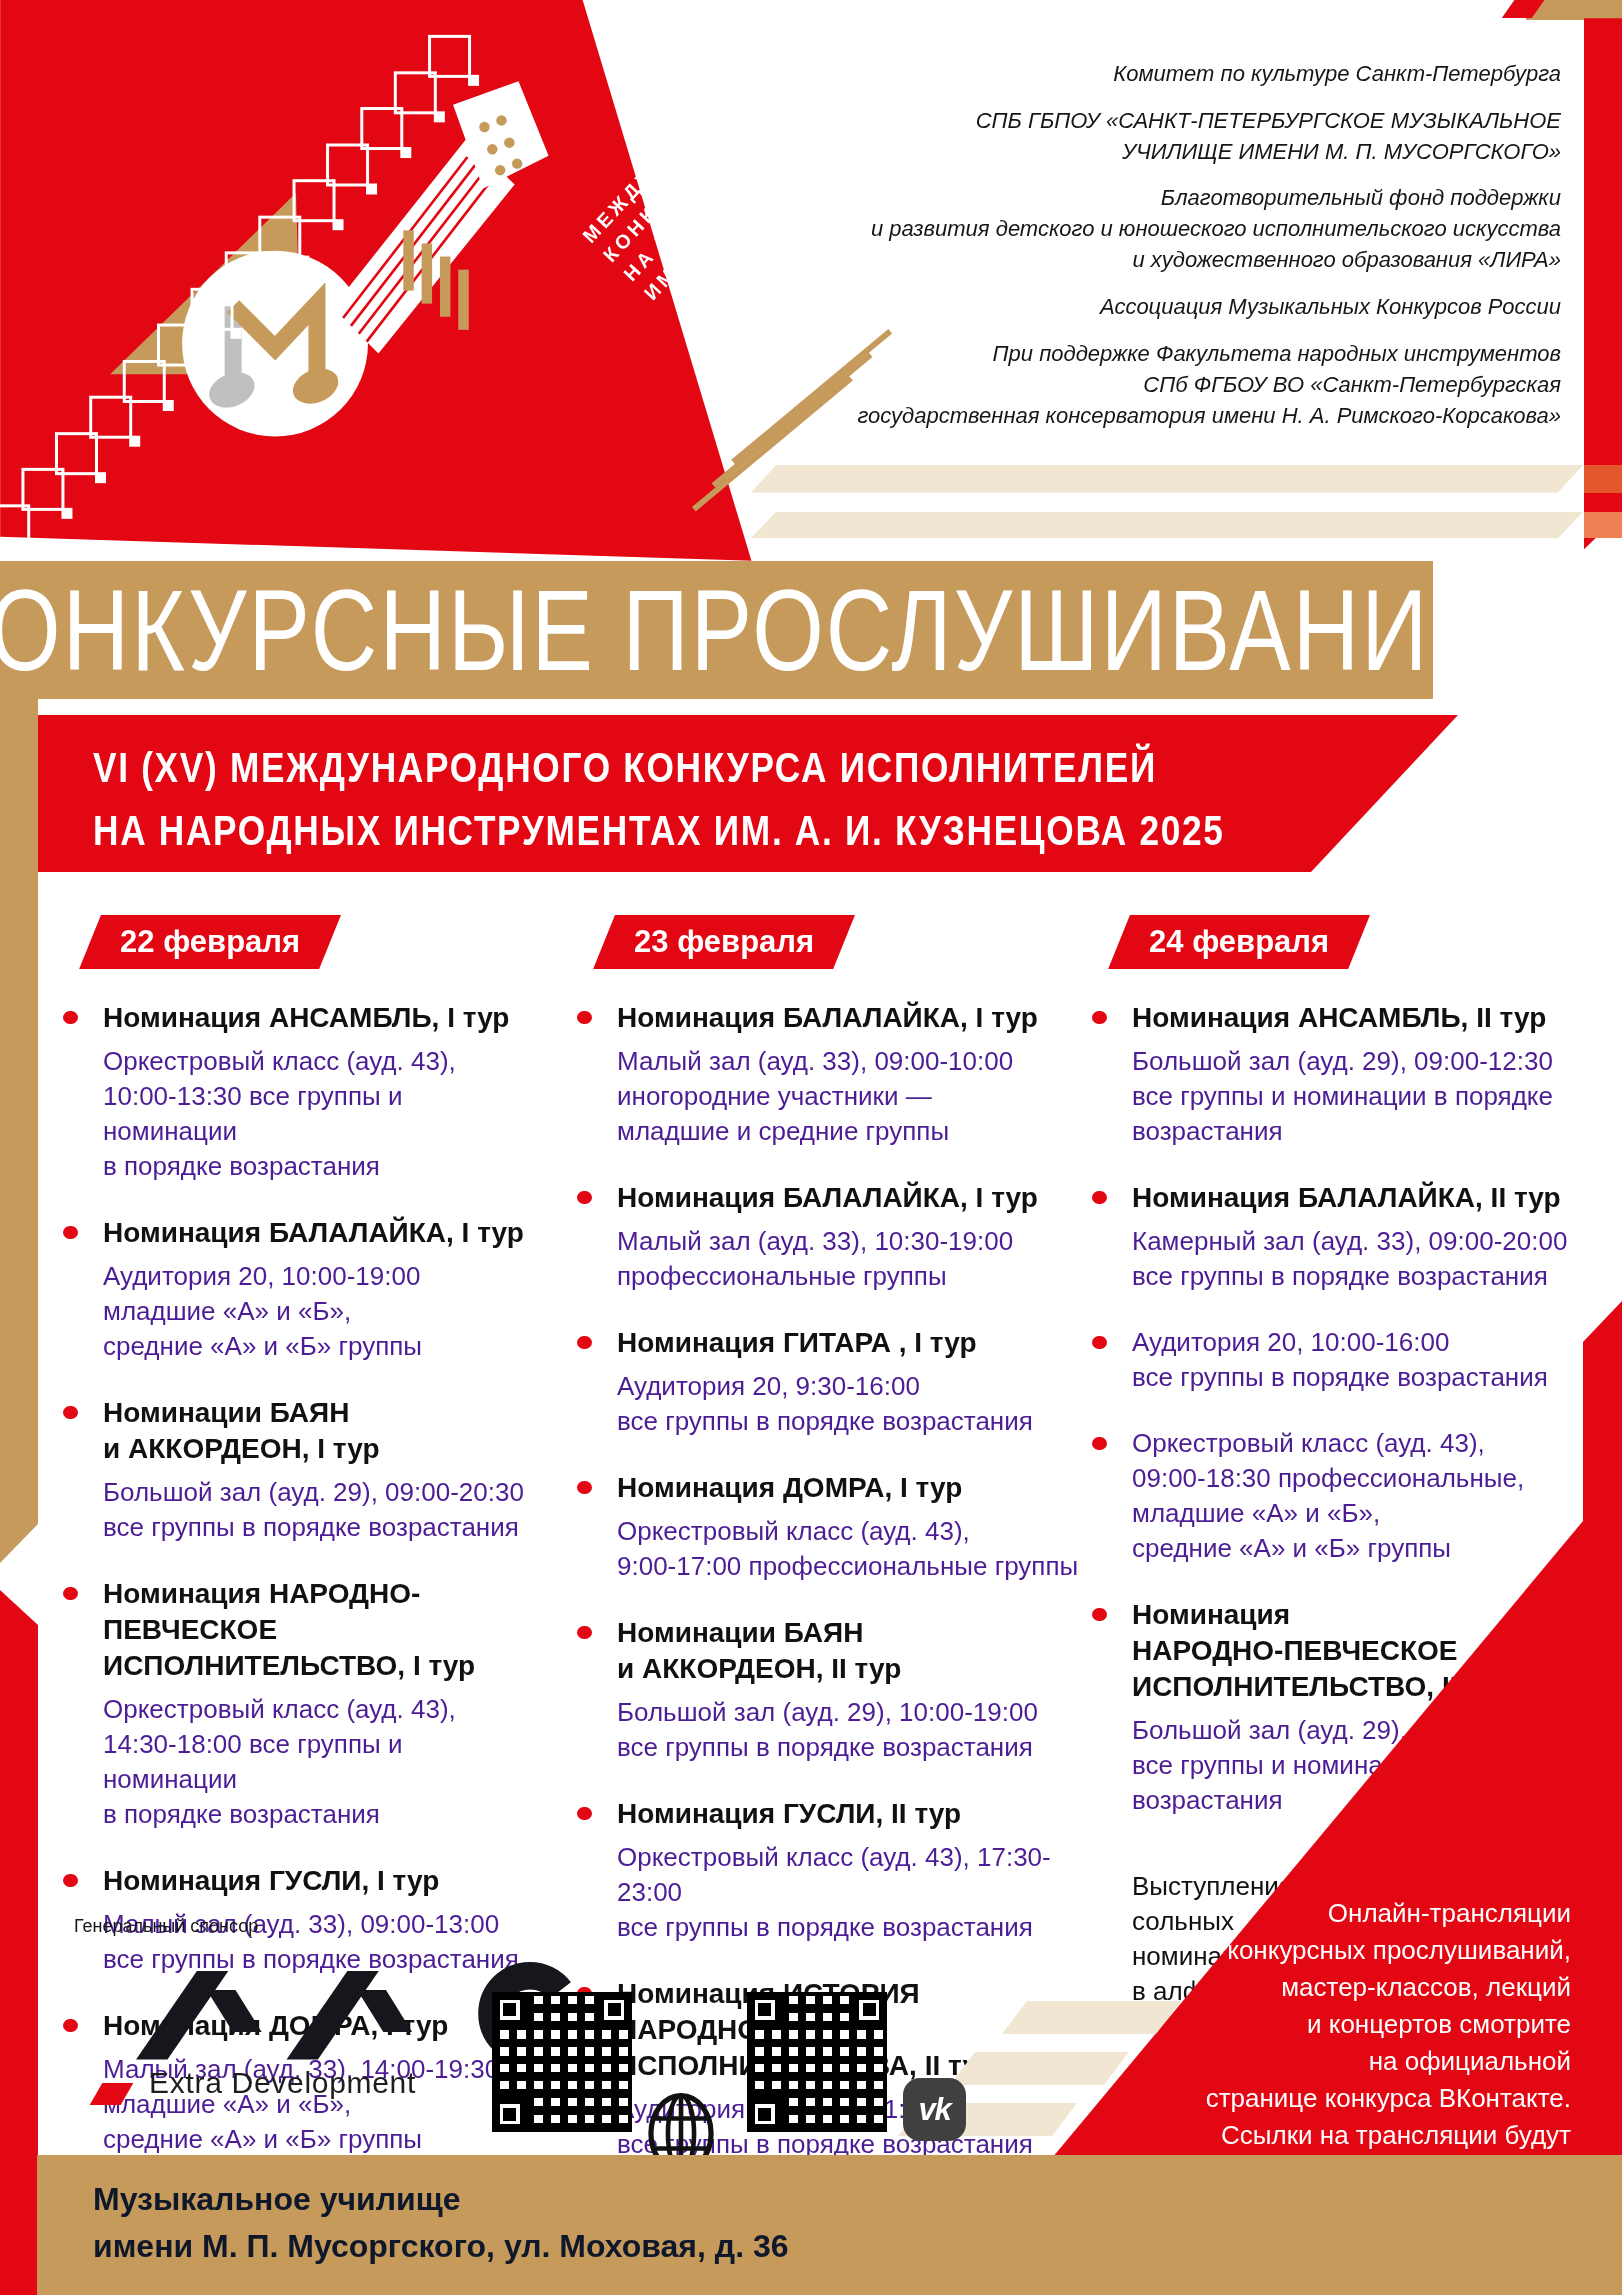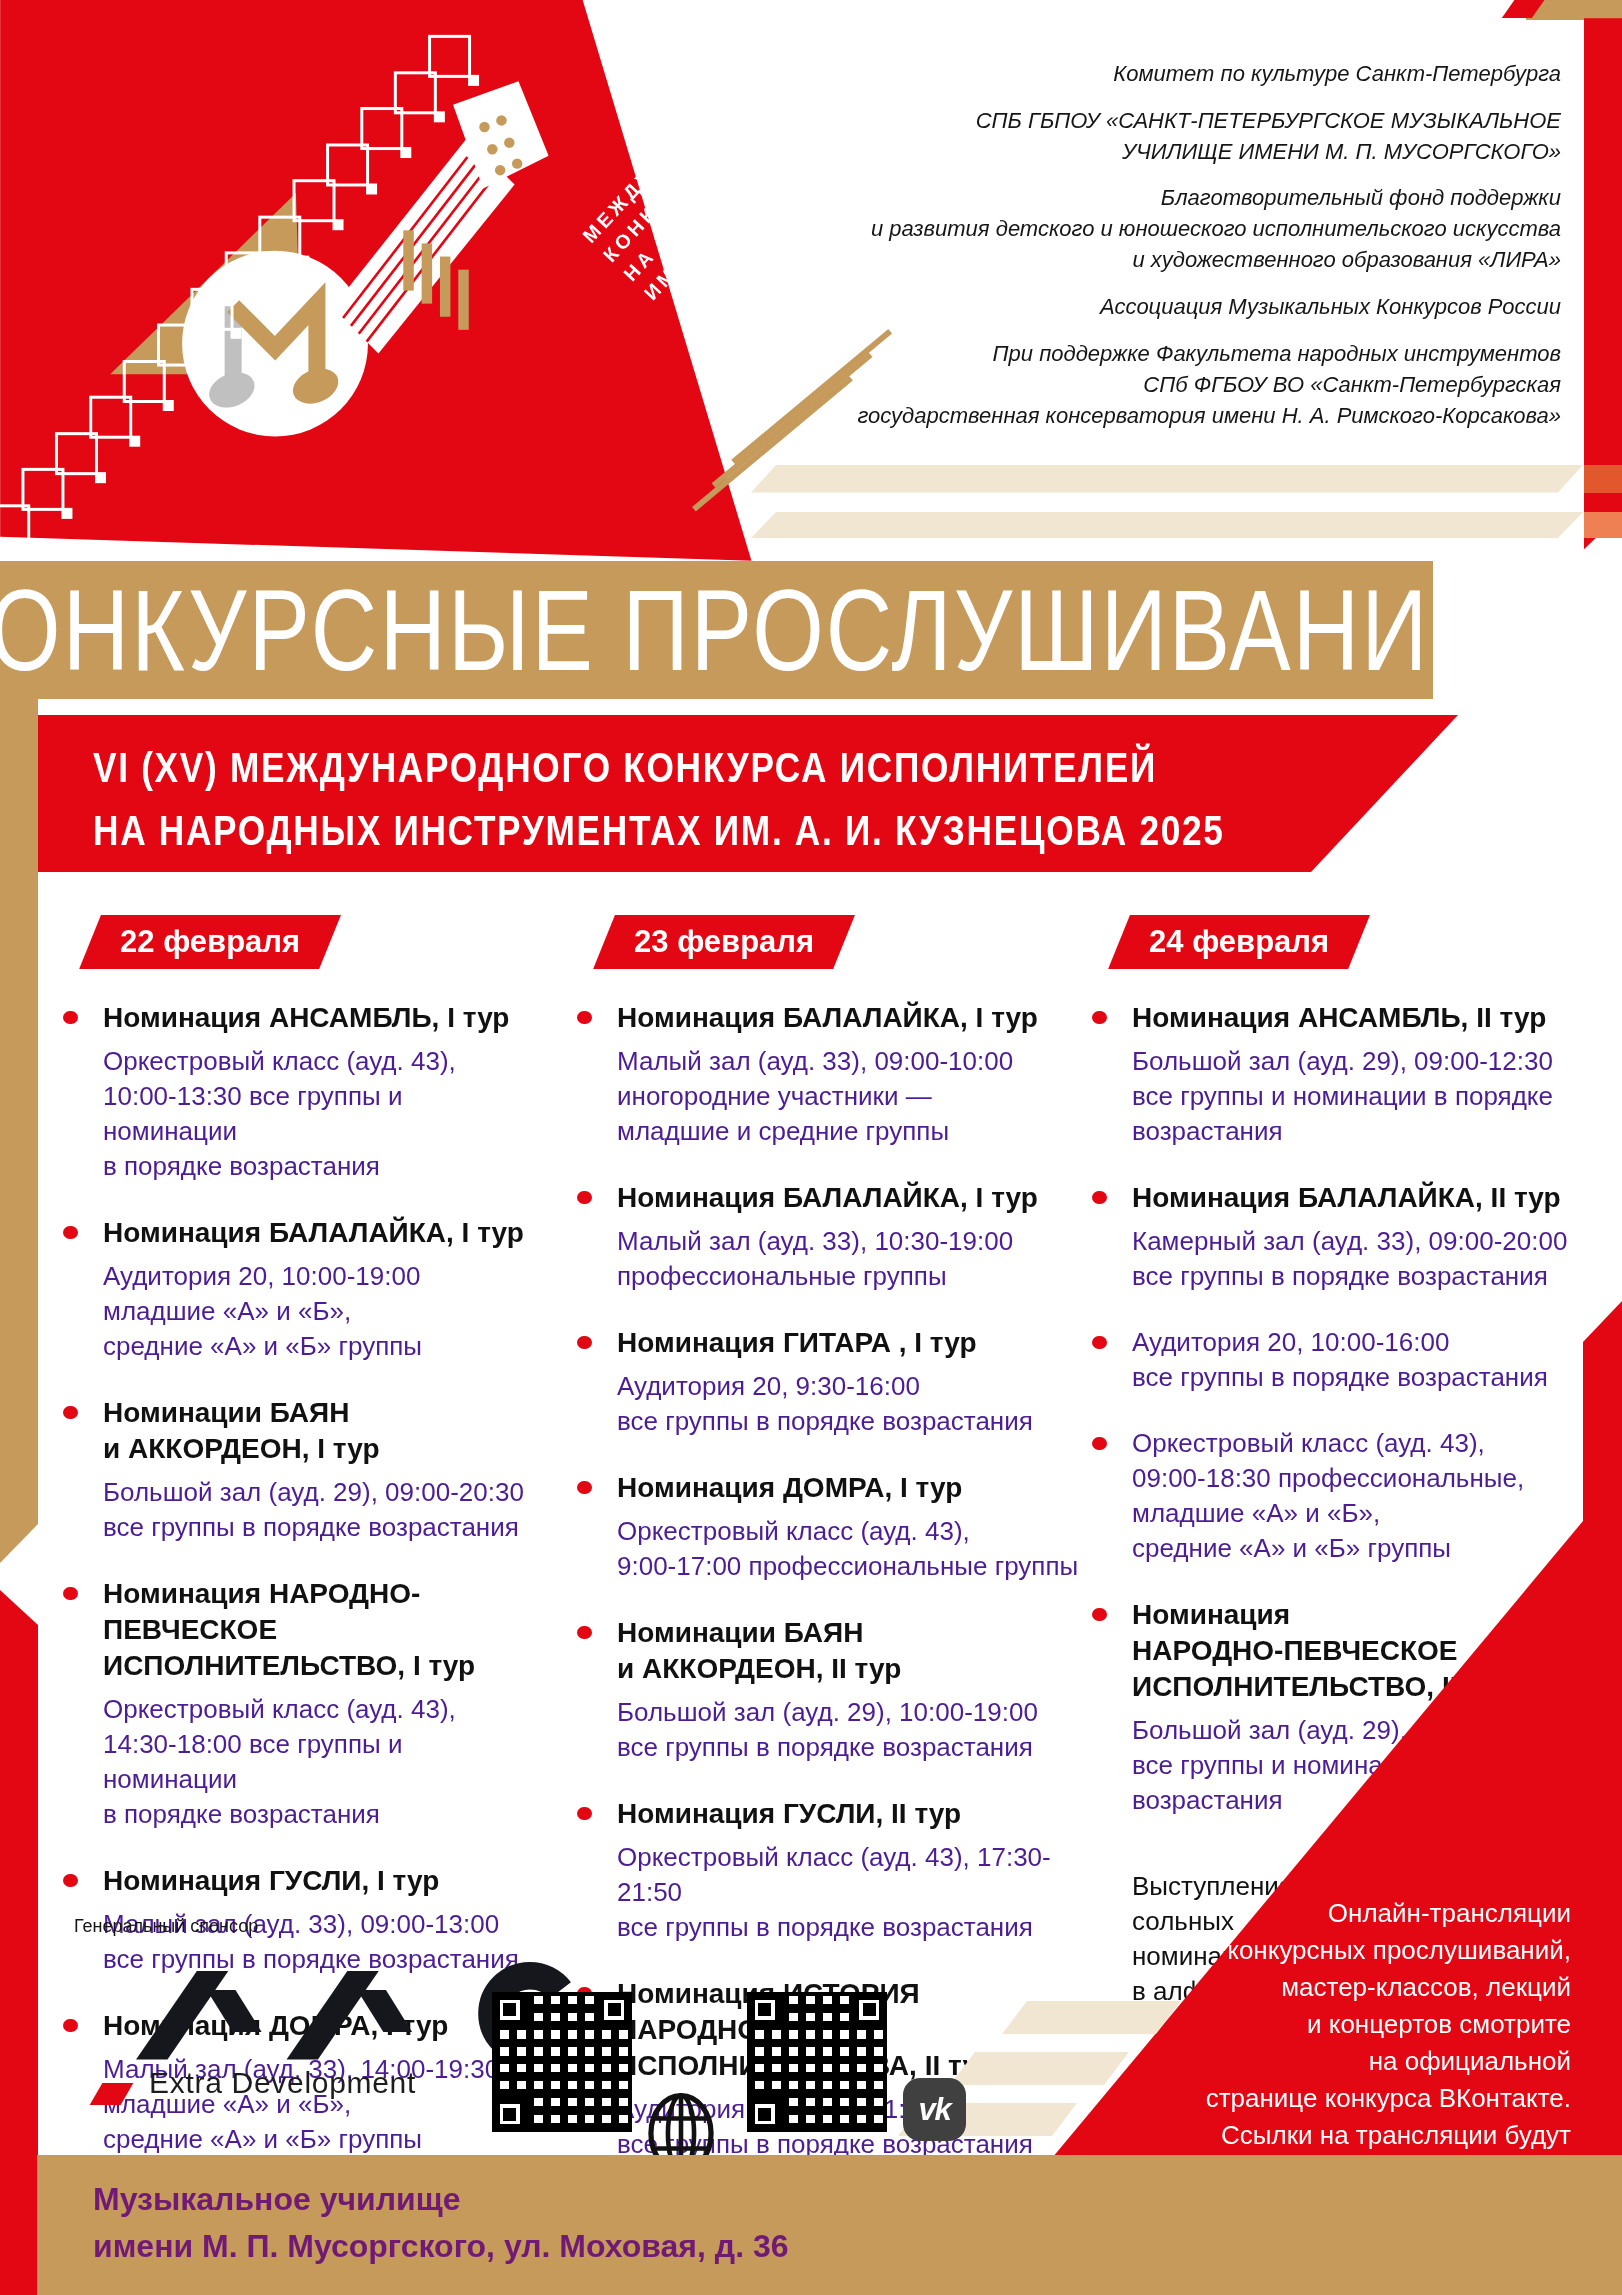--- a/index.html
+++ b/index.html
@@ -89,21 +89,21 @@
   .qr i::after{content:'';position:absolute;left:3.3px;top:3.3px;width:13px;height:13px;background:#000;}
   .qr .f1{left:0;top:0;} .qr .f2{right:0;top:0;} .qr .f3{left:0;bottom:0;}
   .qr-1{left:492px;top:1992px;} .qr-2{left:747px;top:1992px;}
   .globe{left:645px;top:2091px;}
   .vk{left:903px;top:2078px;width:63px;height:63px;border-radius:17px;background:#404040;
       display:flex;align-items:center;justify-content:center;color:#fff;font-weight:bold;
       font-size:31px;font-style:italic;letter-spacing:-1.3px;}
 
   
   .footer{left:37px;top:2155px;width:1586px;height:141px;background:#c59a5b;}
-  .footer .addr{position:absolute;left:56px;top:21px;color:#701a75;font-size:32px;font-weight:bold;line-height:47px;white-space:pre-line;}
+  .footer .addr{position:absolute;left:56px;top:21px;color:#0f172a;font-size:32px;font-weight:bold;line-height:47px;white-space:pre-line;}
 </style>
 </head>
 <body>
 
 <div class="poster">
 
   <svg class="abs logo-svg" width="982" height="589" viewBox="0 0 1500 900">
     <polygon points="0,0 890,0 1148,857 0,820" fill="#e30613"></polygon>
 
     <line x1="1090" y1="742" x2="1330" y2="542" stroke="#c59a5b" stroke-width="9"></line>
@@ -261,21 +261,21 @@
 9:00-17:00 профессиональные группы</div>
       </div>
     <div class="item">
         <div class="t">Номинации БАЯН
 и АККОРДЕОН, II тур</div>
         <div class="b">Большой зал (ауд. 29), 10:00-19:00
 все группы в порядке возрастания</div>
       </div>
     <div class="item">
         <div class="t">Номинация ГУСЛИ, II тур</div>
-        <div class="b">Оркестровый класс (ауд. 43), 17:30-21:50
+        <div class="b">Оркестровый класс (ауд. 43), 17:30-23:00
 все группы в порядке возрастания</div>
       </div>
     <div class="item">
         <div class="t">Номинация ИСТОРИЯ НАРОДНОГО
 ИСПОЛНИТЕЛЬСТВА, II тур</div>
         <div class="b">Аудитория 17, 16:00-21:00
 все группы в порядке возрастания</div>
       </div>
   </div>
 

